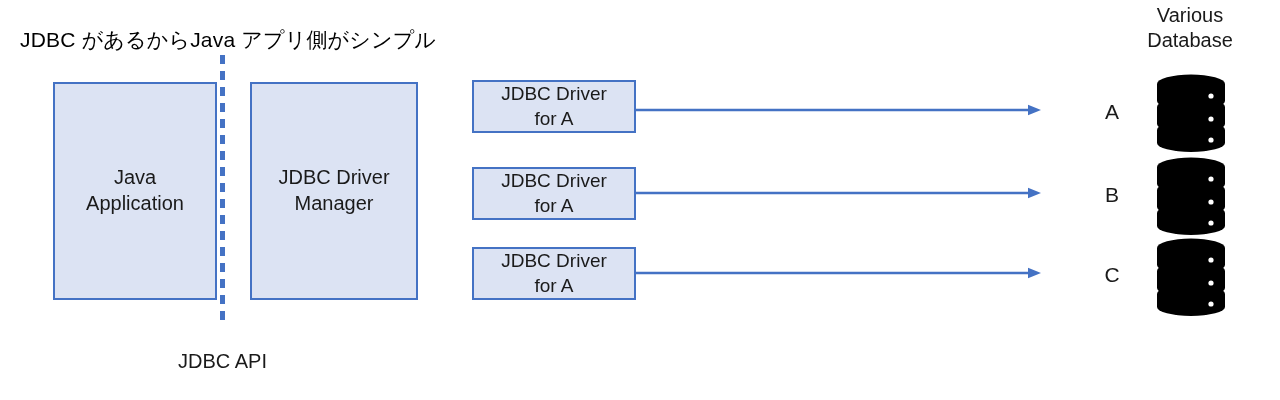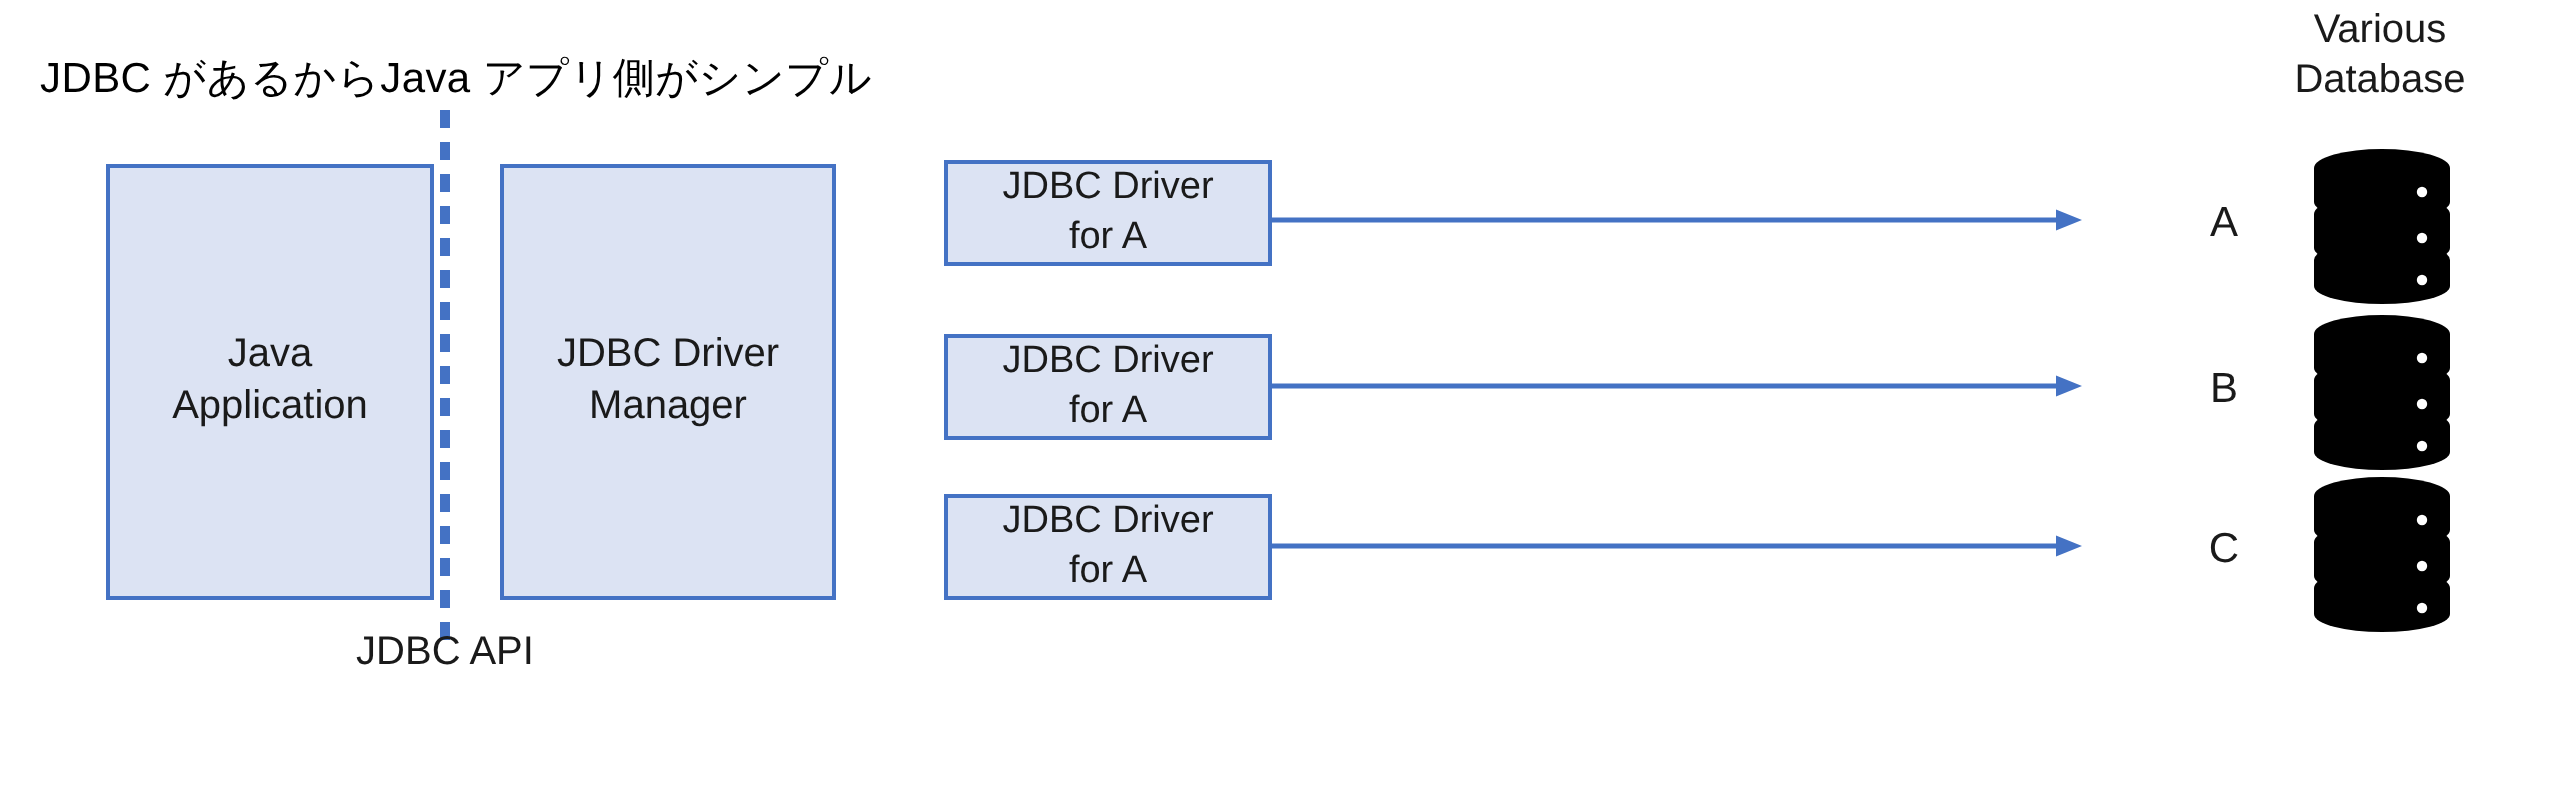--- a/index.html
+++ b/index.html
@@ -28,21 +28,21 @@
     top: 27px;
     font-size: 21px;
     line-height: 26px;
     letter-spacing: 0.2px;
     white-space: nowrap;
     color: #000000;
   }
   .api-label {
     position: absolute;
     left: 150px;
-    top: 314px;
+    top: 349px;
     width: 145px;
     text-align: center;
     font-size: 20px;
     line-height: 25px;
     color: #1a1a1a;
     white-space: nowrap;
   }
   .db-header {
     position: absolute;
     left: 1110px;

